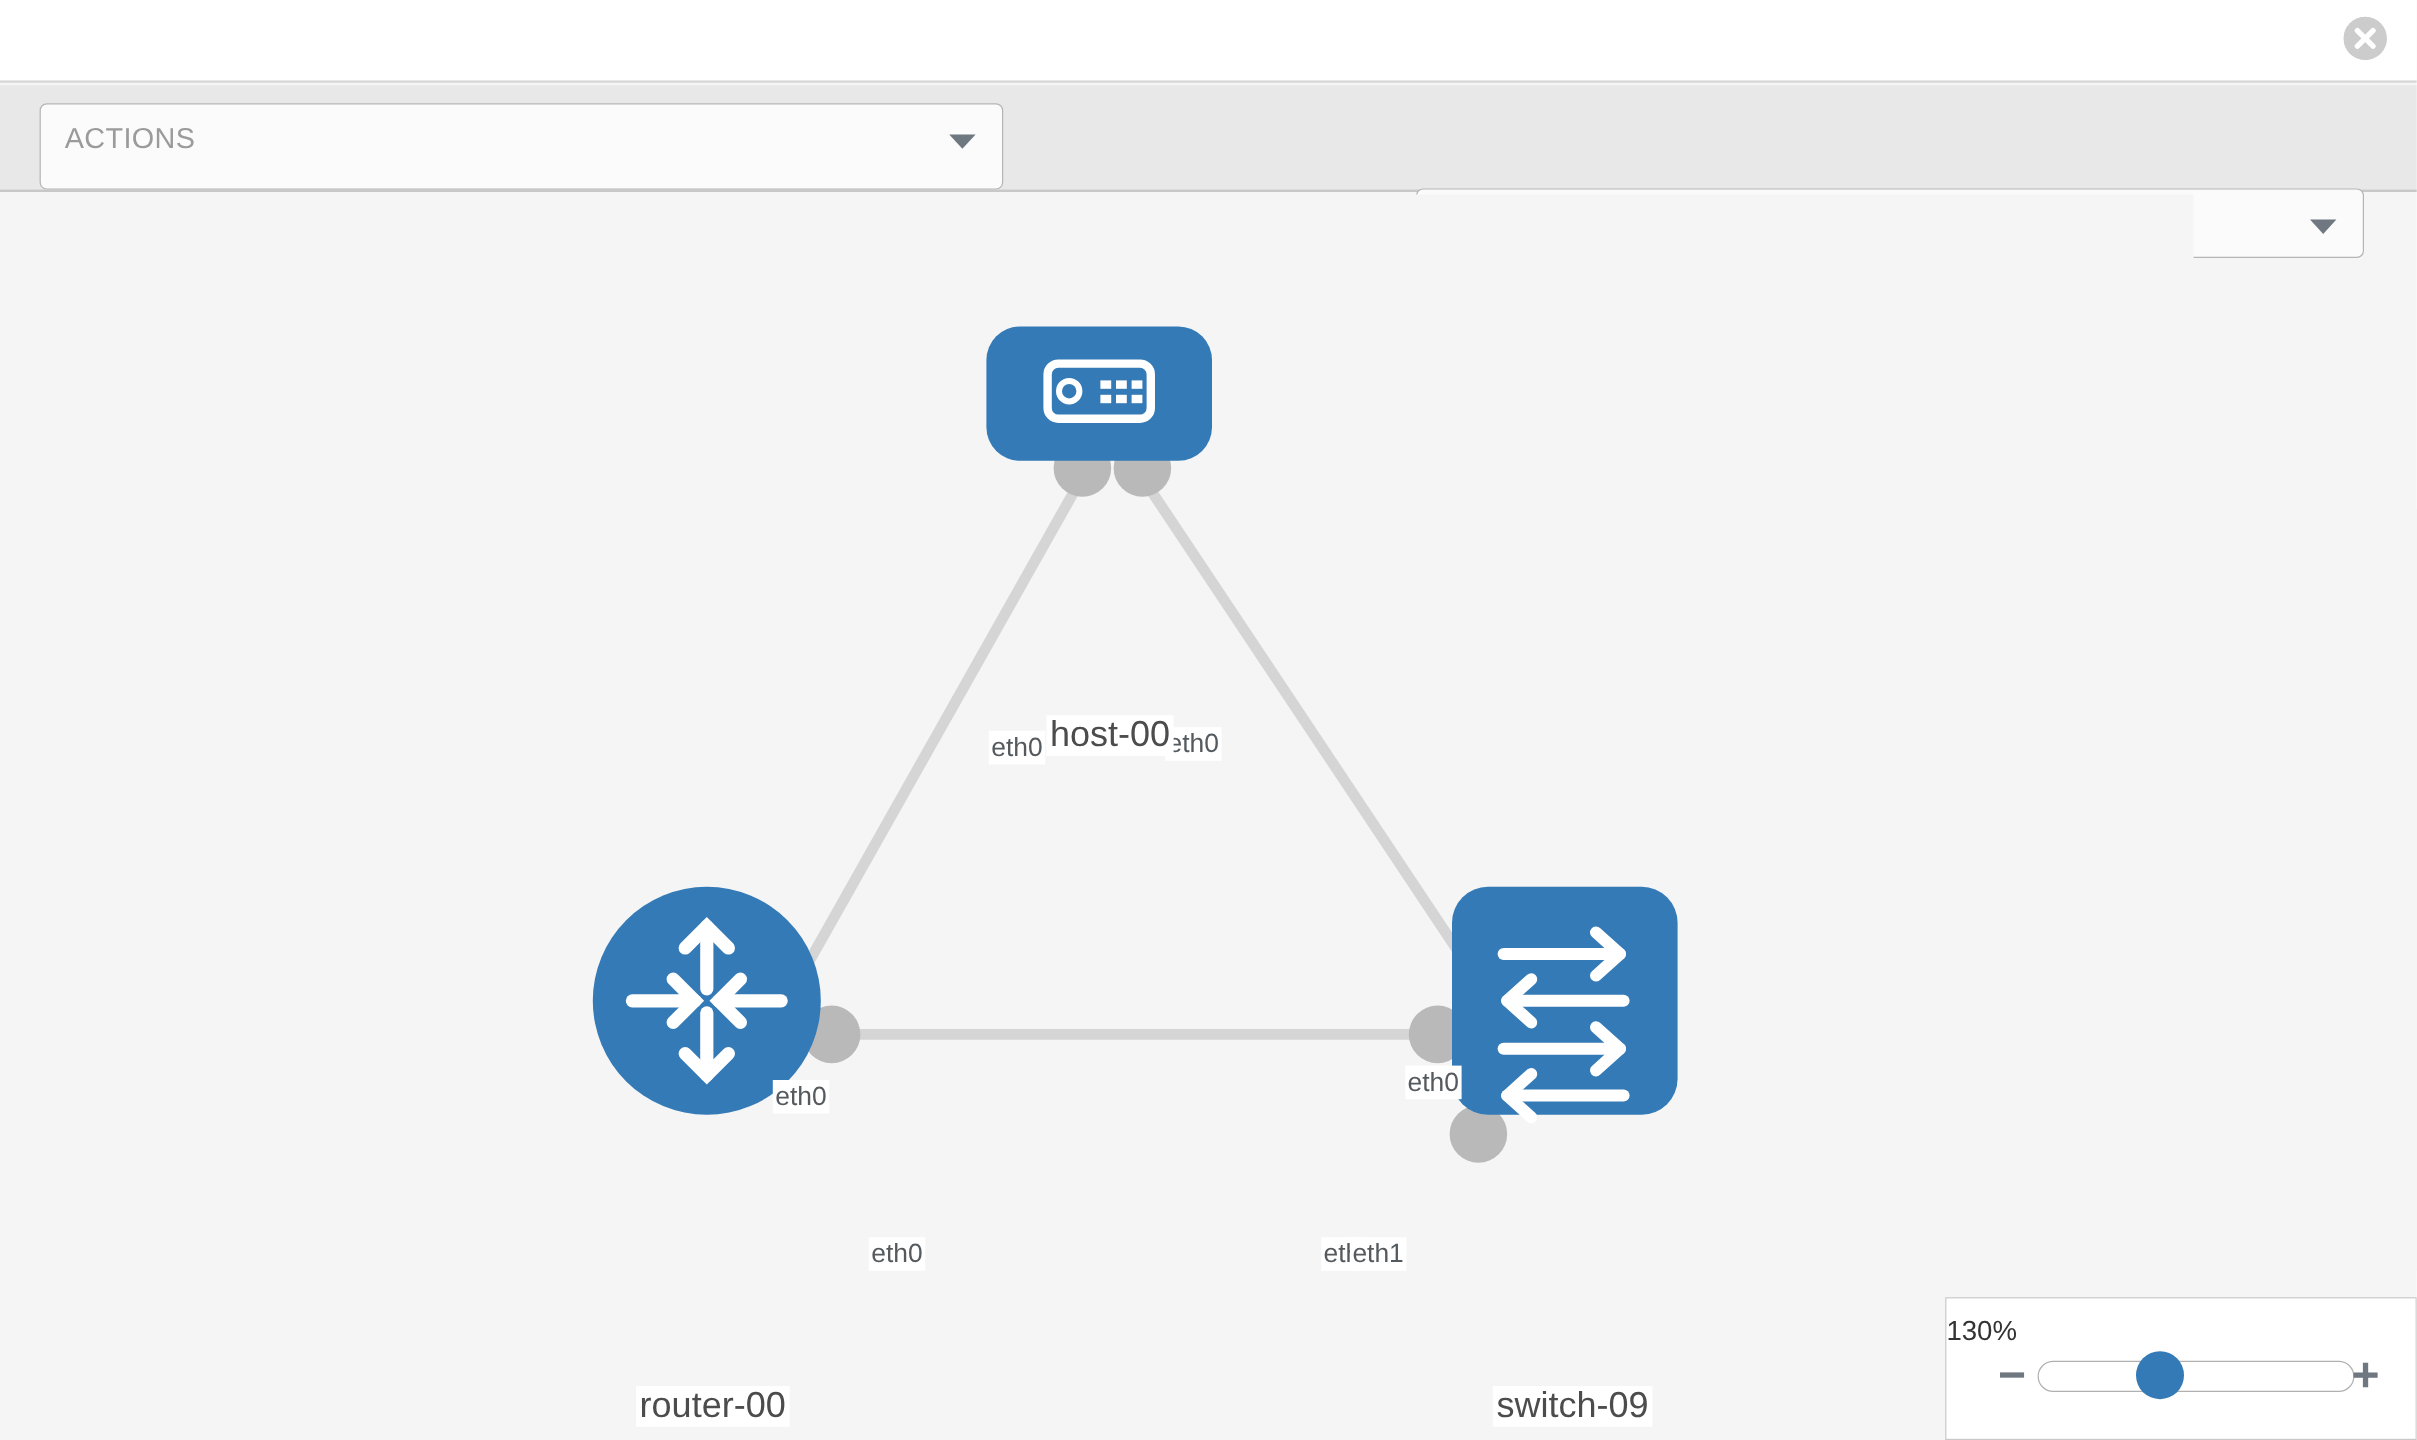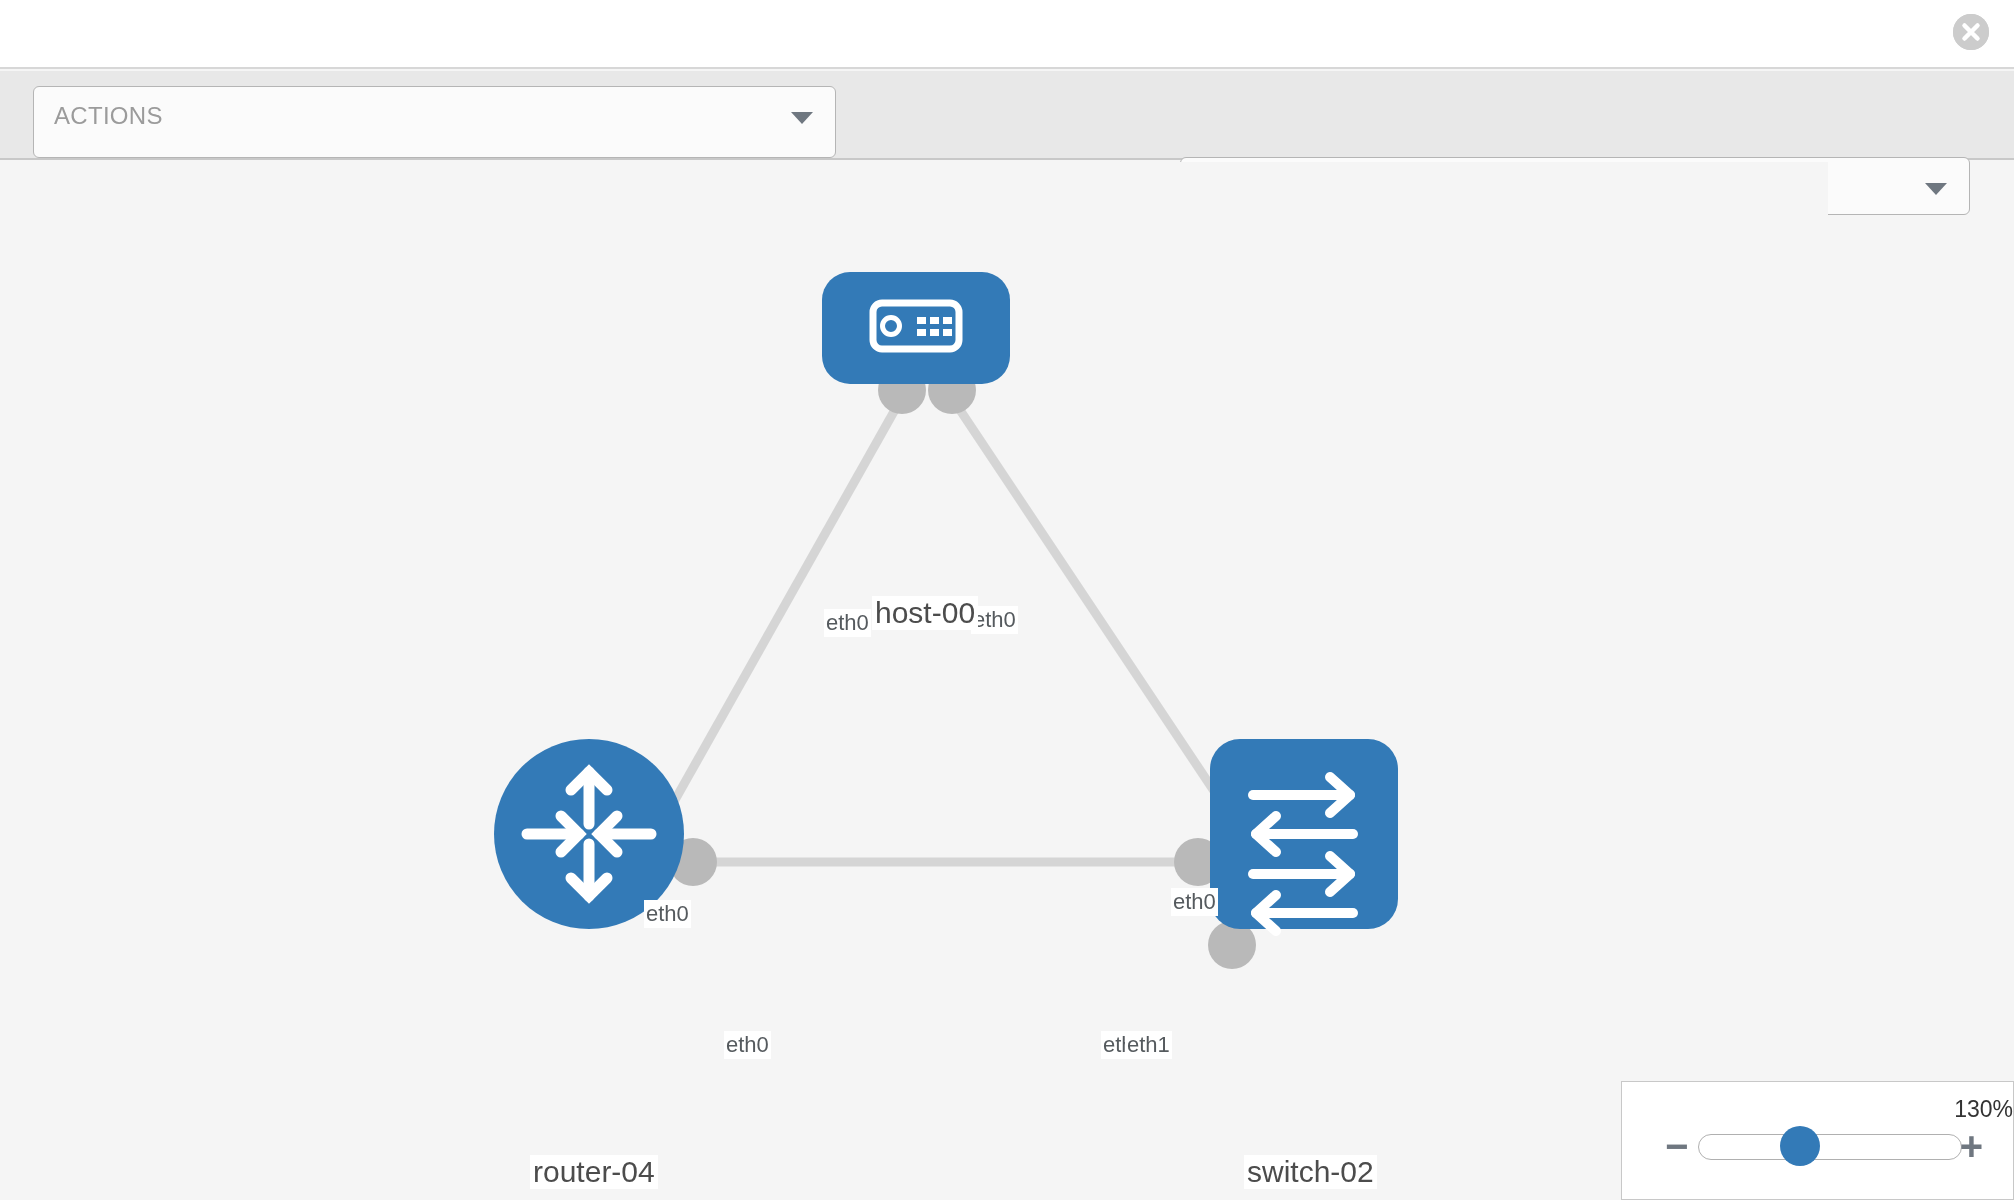--- a/index.html
+++ b/index.html
@@ -138,21 +138,21 @@
     position: absolute;
     left: 1621px; top: 1081px;
     width: 393px; height: 119px;
     background: #ffffff;
     border: 1px solid #c8c8c8;
   }
   .zoom-value {
     position: absolute;
     left: 0; top: 14px;
     width: 100%;
-    text-align: right;
+    text-align: left;
     font-size: 23px;
     color: #333333;
   }
   .zoom-minus, .zoom-plus {
     position: absolute;
     top: 47px;
     font-size: 40px;
     line-height: 34px;
     color: #6f7780;
     font-weight: bold;
@@ -287,22 +287,22 @@
 
     <div class="edge-label" style="left:824px; top:447px;">eth0</div>
     <div class="edge-label" style="left:971px; top:444px;">eth0</div>
     <div class="edge-label" style="left:644px; top:738px;">eth0</div>
     <div class="edge-label" style="left:1171px; top:726px;">eth0</div>
     <div class="edge-label" style="left:724px; top:869px;">eth0</div>
     <div class="edge-label" style="left:1101px; top:869px;">eth</div>
     <div class="edge-label" style="left:1125px; top:869px;">eth1</div>
 
     <div class="node-label" style="left:872px; top:434px;">host-00</div>
-    <div class="node-label" style="left:530px; top:993px;">router-04</div>
-    <div class="node-label" style="left:1244px; top:993px;">switch-02</div>
+    <div class="node-label" style="left:530px; top:993px;">router-00</div>
+    <div class="node-label" style="left:1244px; top:993px;">switch-09</div>
 
   </div>
 
   <div class="zoom-panel">
     <div class="zoom-value">130%</div>
     <div class="zoom-minus">−</div>
     <div class="zoom-track"></div>
     <div class="zoom-handle"></div>
     <div class="zoom-plus">+</div>
   </div>

